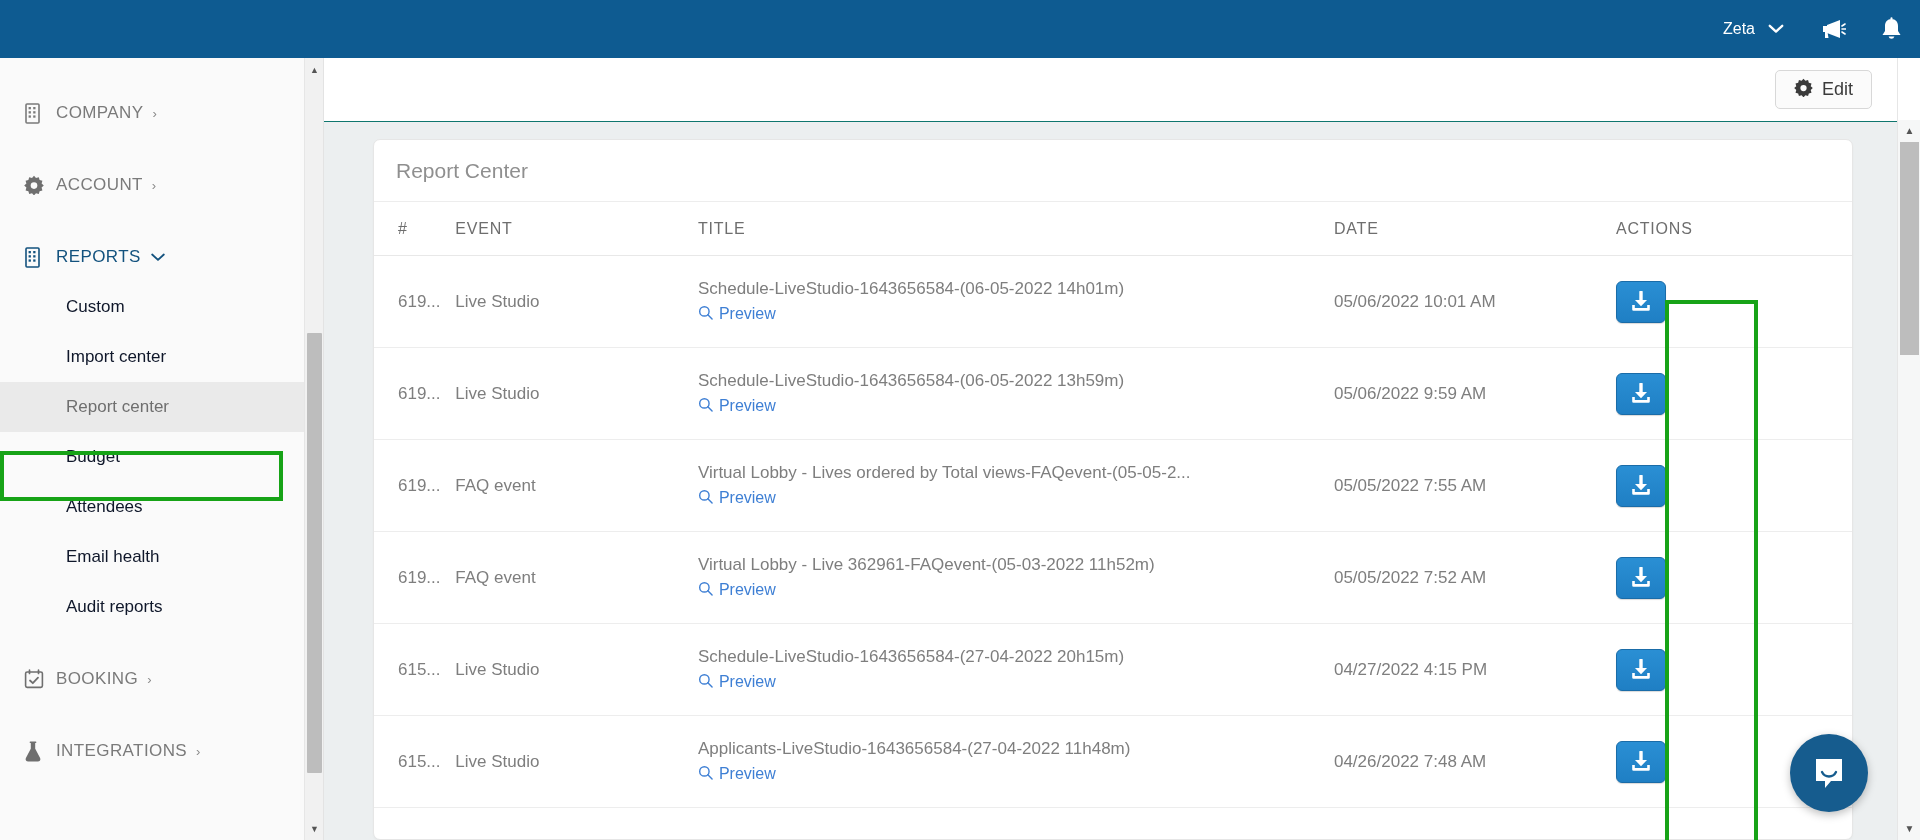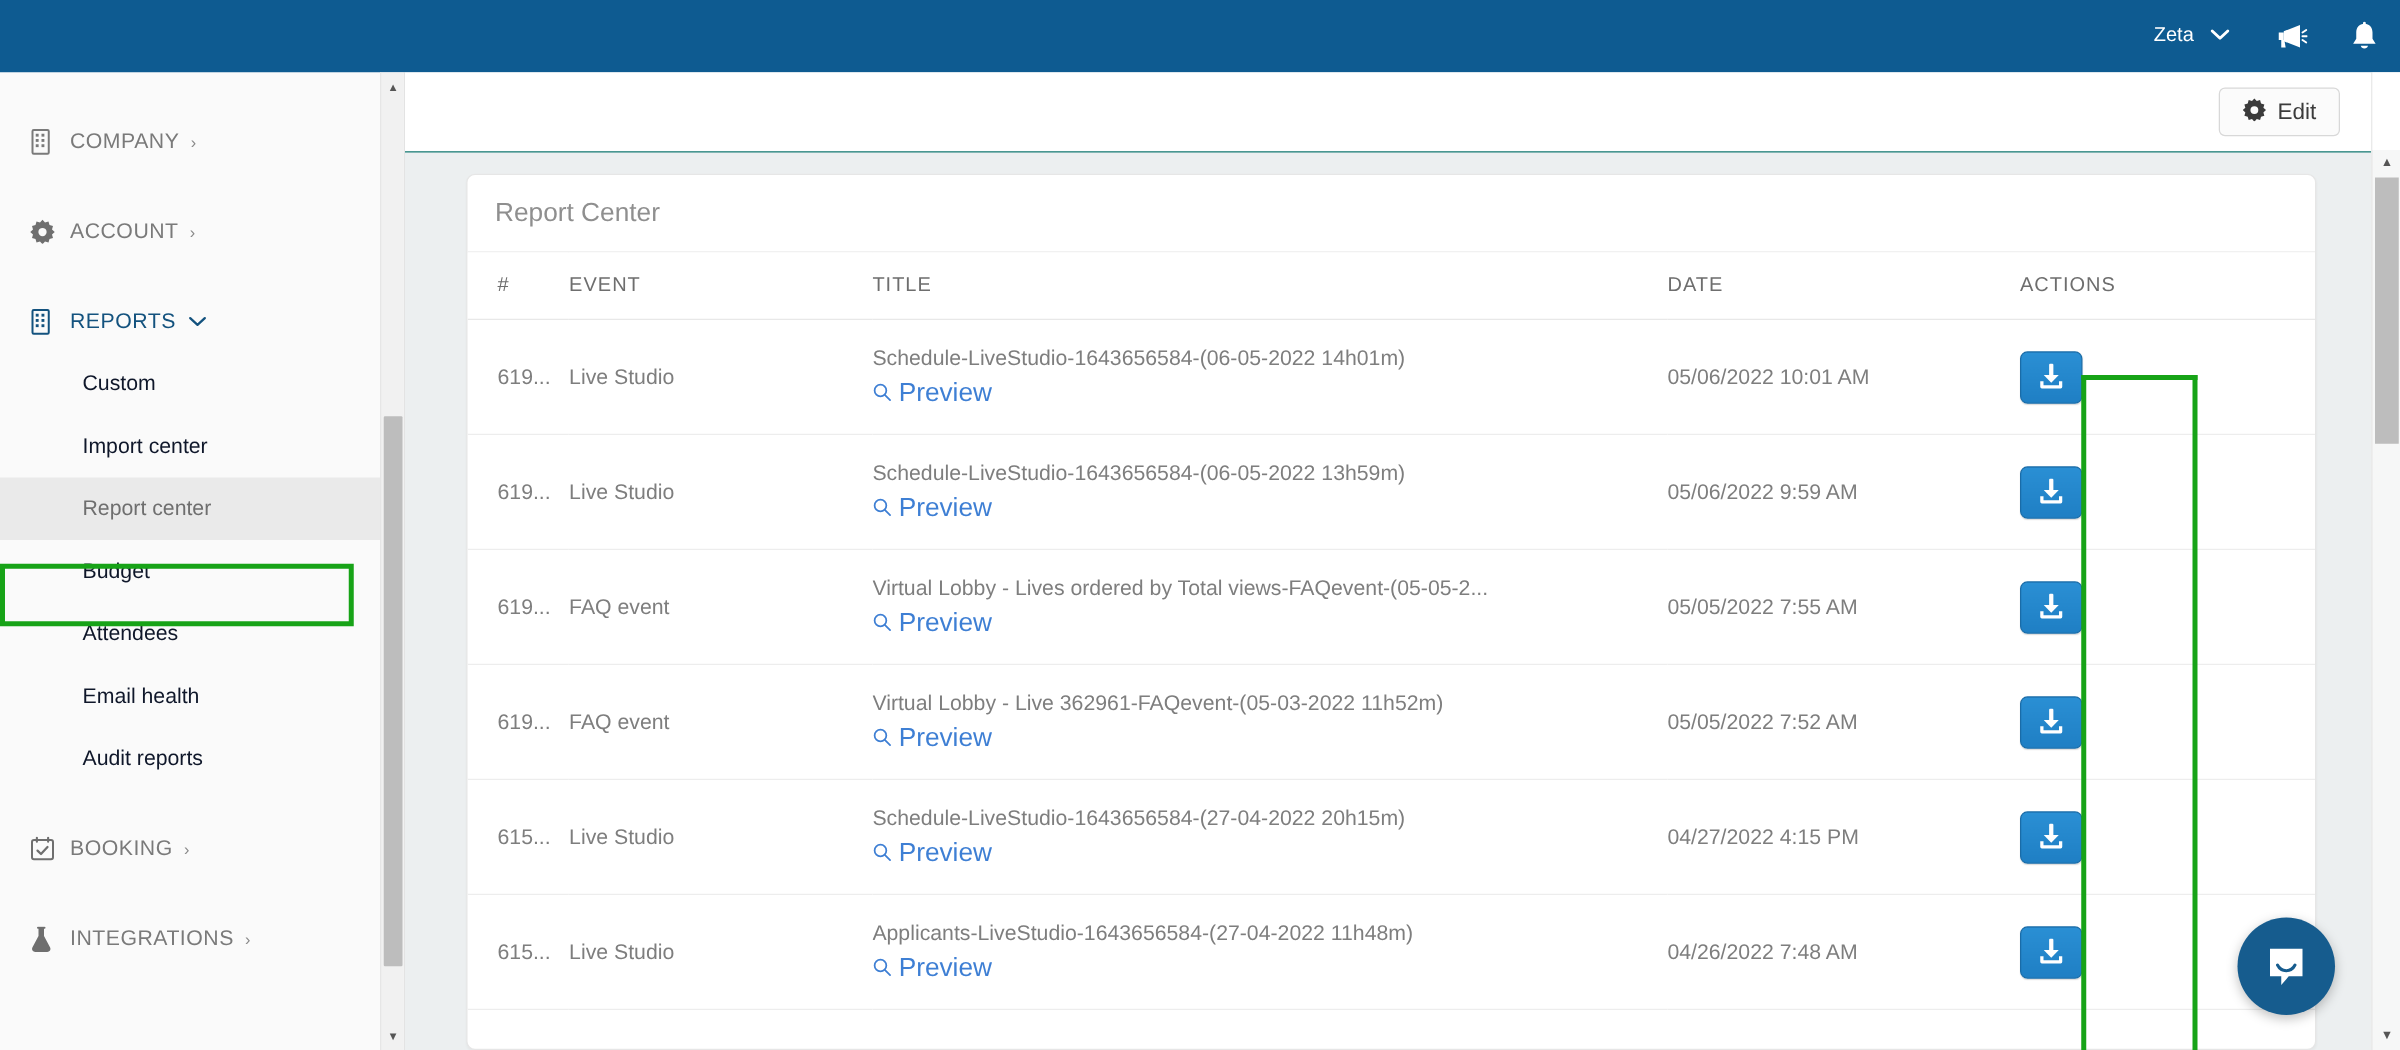--- a/index.html
+++ b/index.html
@@ -188,21 +188,21 @@
   .c-title { width: 485px; }
   .c-date  { width: 215px; }
   .c-act   { width: 180px; }
 
   tr.data-row td.c-id { position: relative; }
 
   .title-main { color: #7e7e7e; font-size: 17px; line-height: 1.25;
     white-space: nowrap; overflow: hidden; text-overflow: ellipsis; }
   .preview {
     display: inline-flex; align-items: center; gap: 6px;
-    color: #3e7fd4; font-size: 21px; margin-top: 5px;
+    color: #3e7fd4; font-size: 16px; margin-top: 5px;
   }
   .dl-btn {
     width: 50px; height: 42px;
     background: linear-gradient(#2a8fd4, #1f7fc4);
     border: 1px solid #1a6ca8;
     border-radius: 6px;
     display: flex; align-items: center; justify-content: center;
     box-shadow: 0 1px 1px rgba(0,0,0,.15);
   }
 

